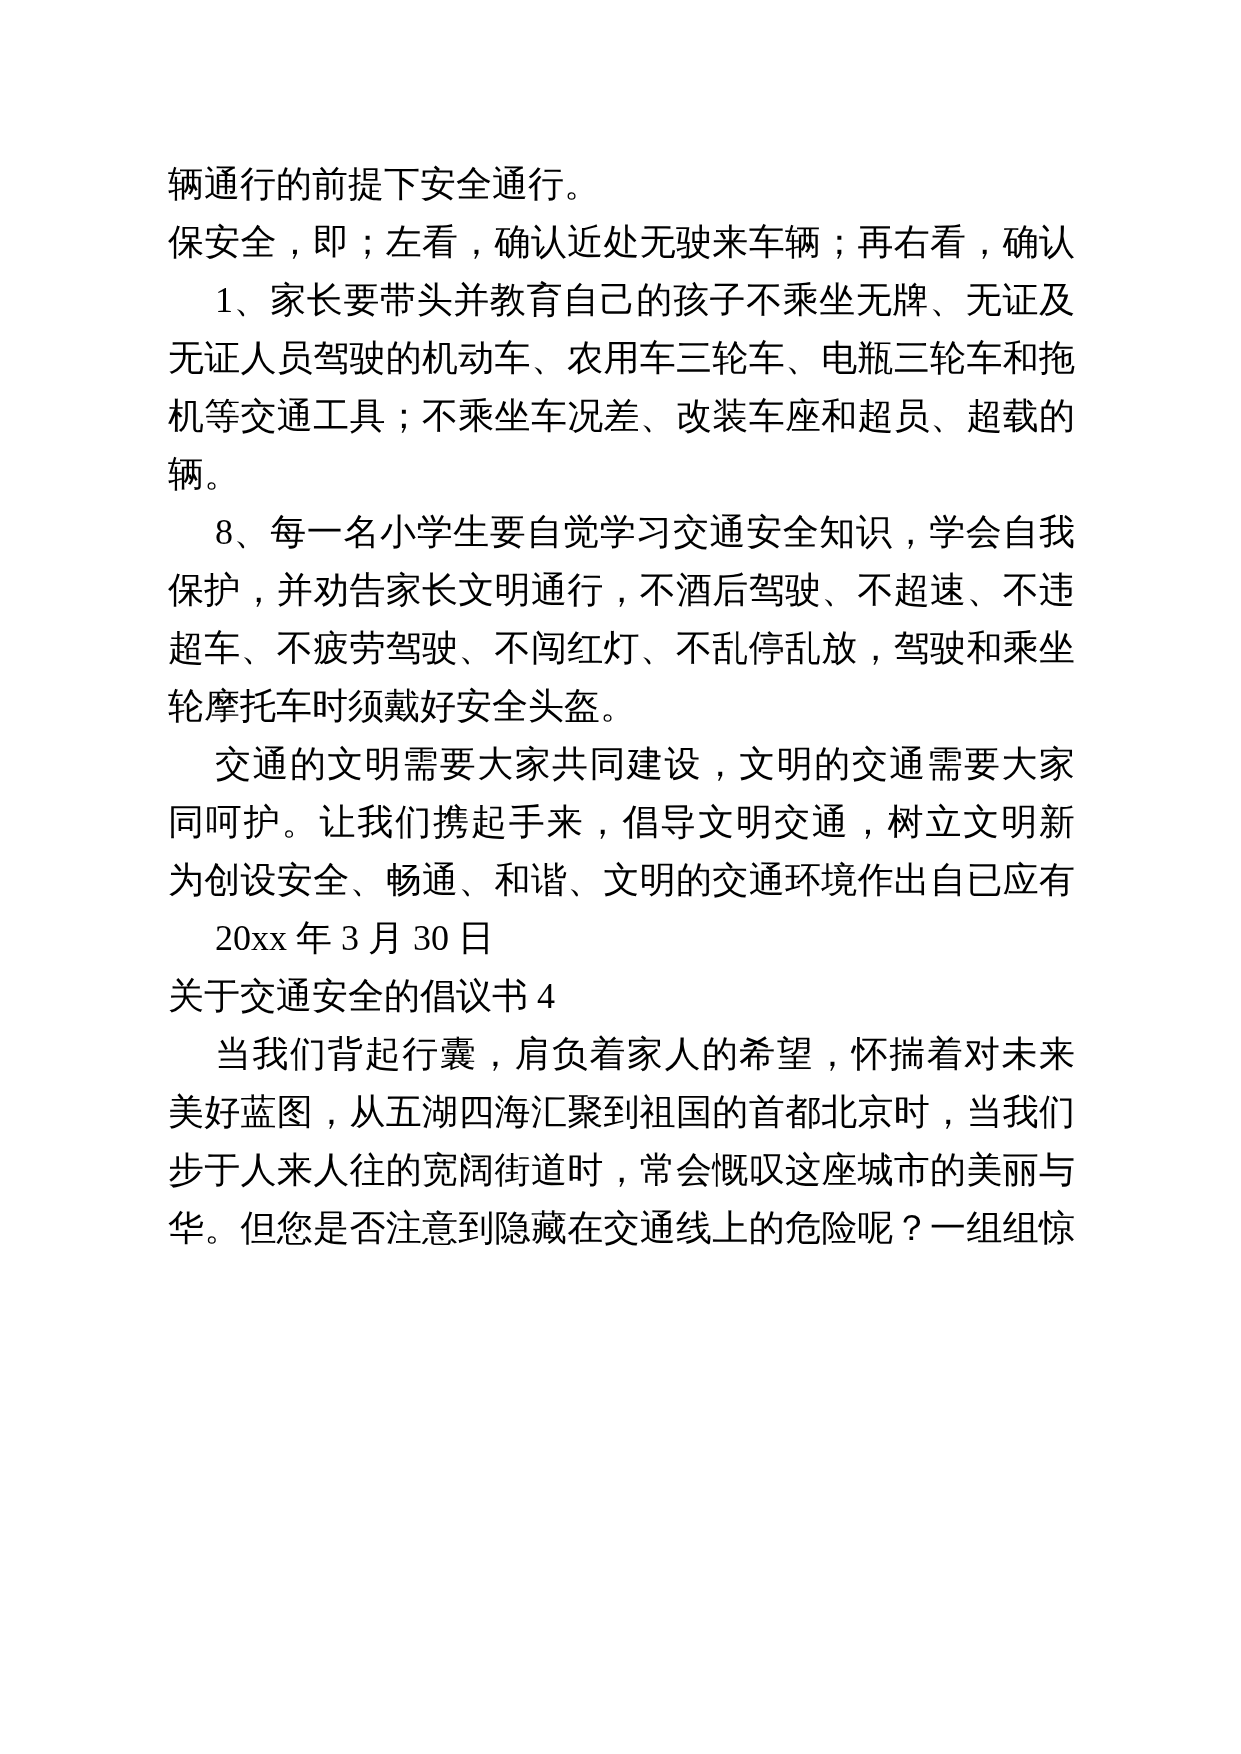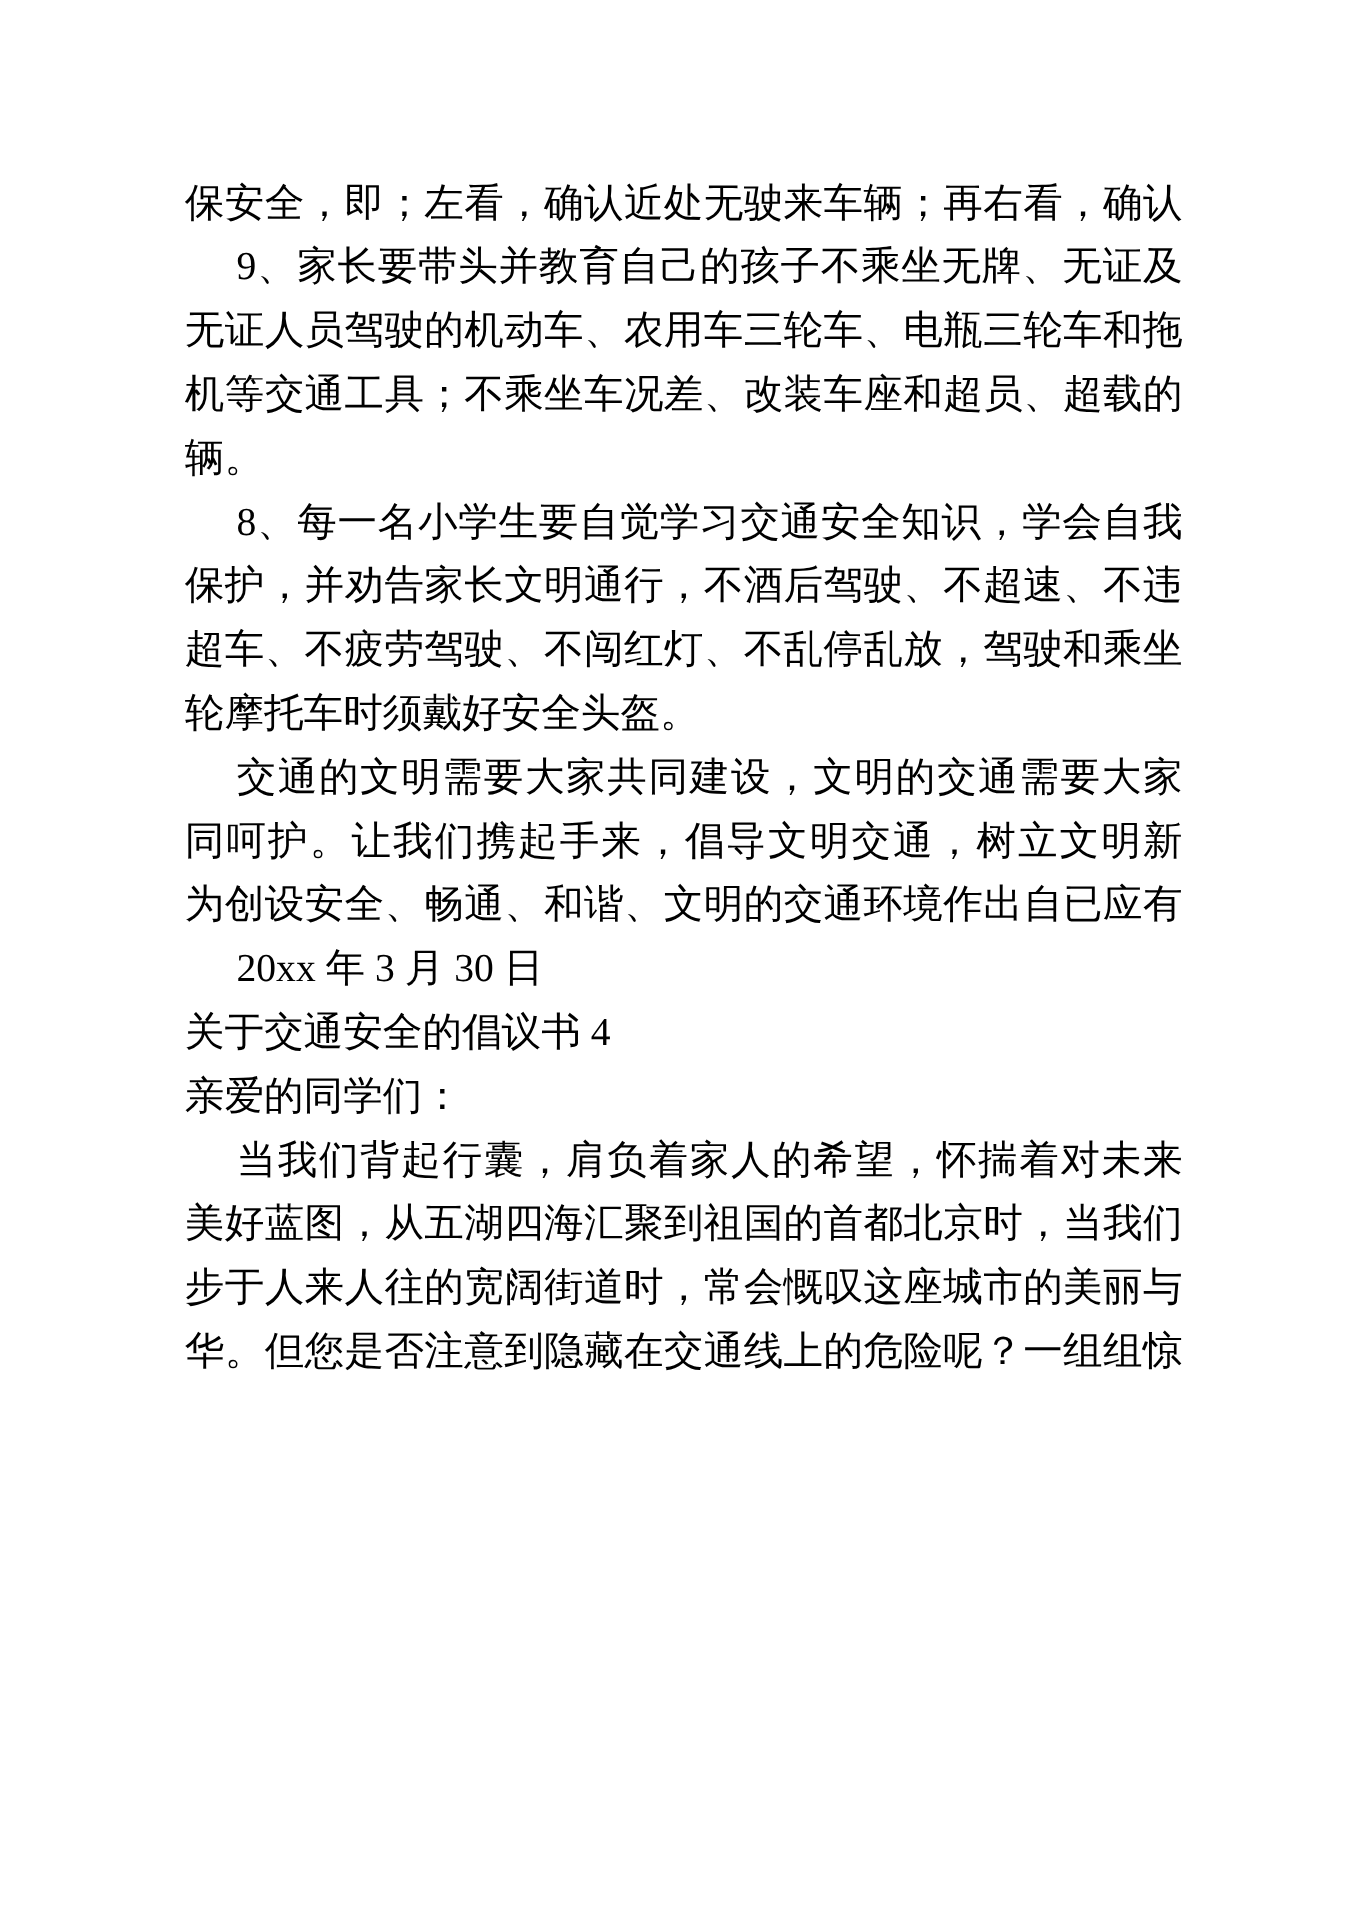--- a/index.html
+++ b/index.html
@@ -35,33 +35,33 @@
   }
   .line.indent {
     text-indent: 47px;
   }
 </style>
 </head>
 <body>
 
 <div class="page">
   <div class="text-block">
+      <div class="line">辆通行的前提下安全通行。</div>
       <div class="line justify">保安全，即；左看，确认近处无驶来车辆；再右看，确认远</div>
-      <div class="line indent justify">9、家长要带头并教育自己的孩子不乘坐无牌、无证及</div>
+      <div class="line indent justify">1、家长要带头并教育自己的孩子不乘坐无牌、无证及</div>
       <div class="line justify">无证人员驾驶的机动车、农用车三轮车、电瓶三轮车和拖拉</div>
       <div class="line justify">机等交通工具；不乘坐车况差、改装车座和超员、超载的车</div>
       <div class="line">辆。</div>
       <div class="line indent justify">8、每一名小学生要自觉学习交通安全知识，学会自我</div>
       <div class="line justify">保护，并劝告家长文明通行，不酒后驾驶、不超速、不违法</div>
       <div class="line justify">超车、不疲劳驾驶、不闯红灯、不乱停乱放，驾驶和乘坐二</div>
       <div class="line">轮摩托车时须戴好安全头盔。</div>
       <div class="line indent justify">交通的文明需要大家共同建设，文明的交通需要大家共</div>
       <div class="line justify">同呵护。让我们携起手来，倡导文明交通，树立文明新风，</div>
       <div class="line justify">为创设安全、畅通、和谐、文明的交通环境作出自已应有的</div>
       <div class="line indent">20xx 年 3 月 30 日</div>
       <div class="line">关于交通安全的倡议书 4</div>
-      <div class="line">亲爱的同学们：</div>
       <div class="line indent justify">当我们背起行囊，肩负着家人的希望，怀揣着对未来的</div>
       <div class="line justify">美好蓝图，从五湖四海汇聚到祖国的首都北京时，当我们漫</div>
       <div class="line justify">步于人来人往的宽阔街道时，常会慨叹这座城市的美丽与繁</div>
       <div class="line justify">华。但您是否注意到隐藏在交通线上的危险呢？一组组惊人</div>
     </div>
 </div>
 
 </body></html>

